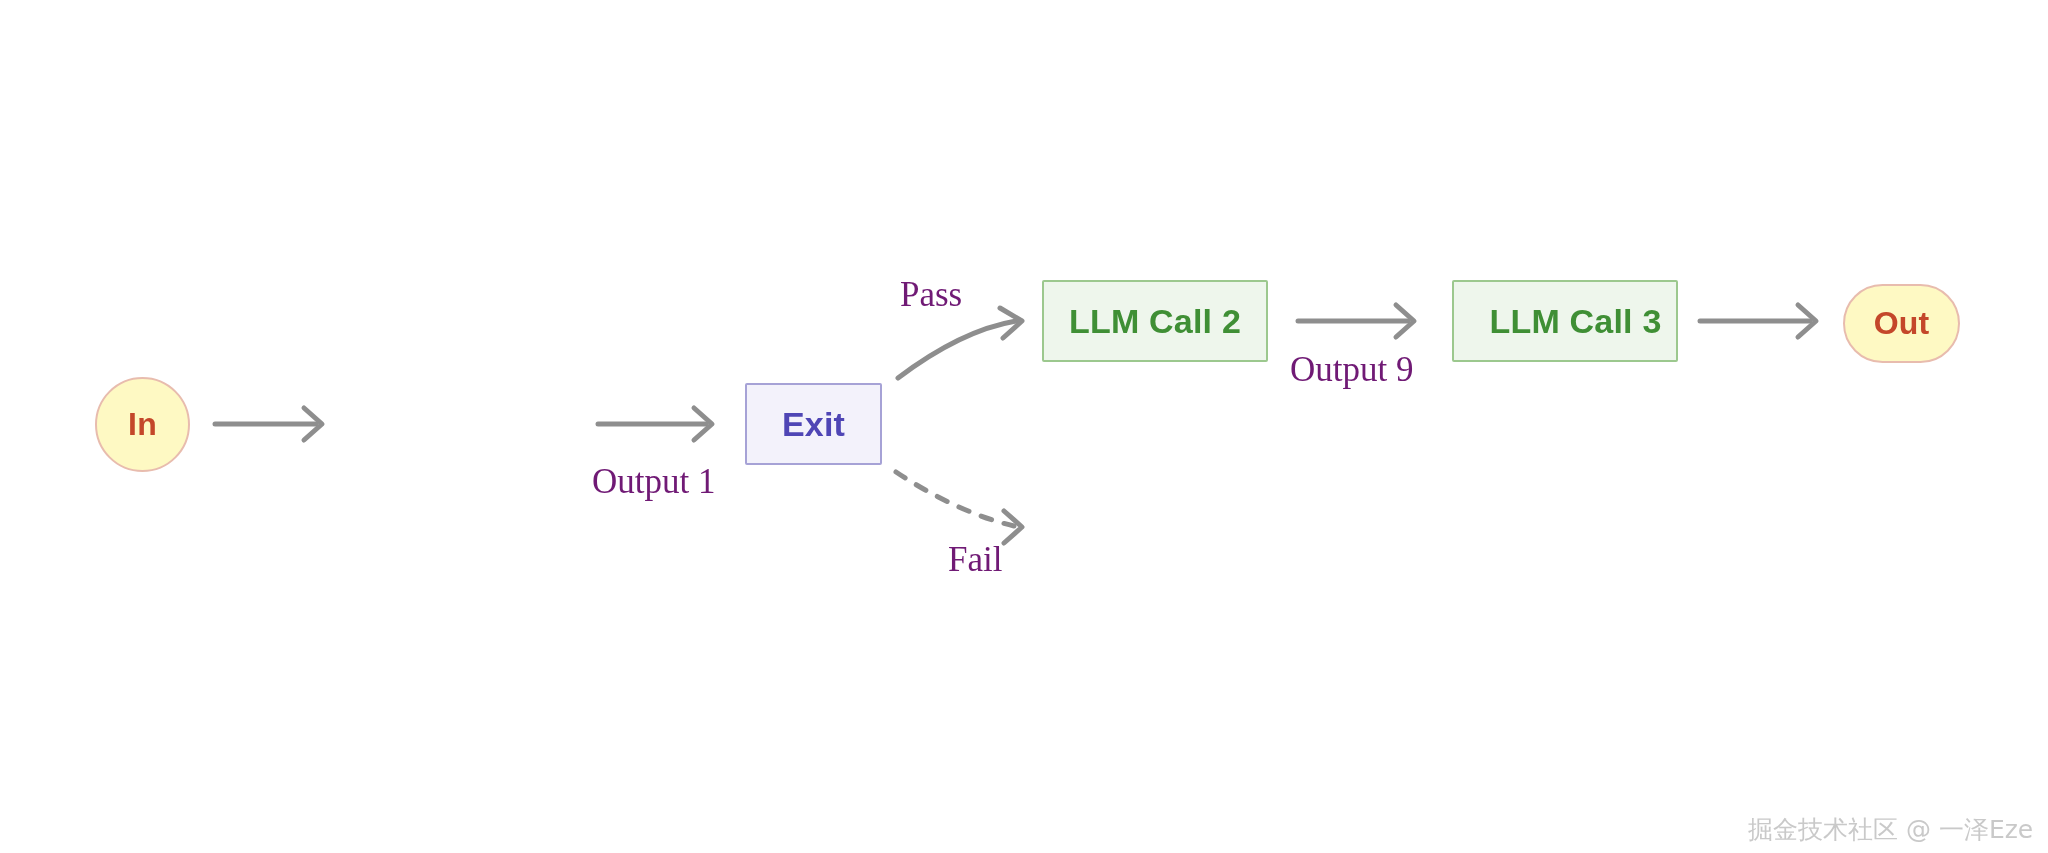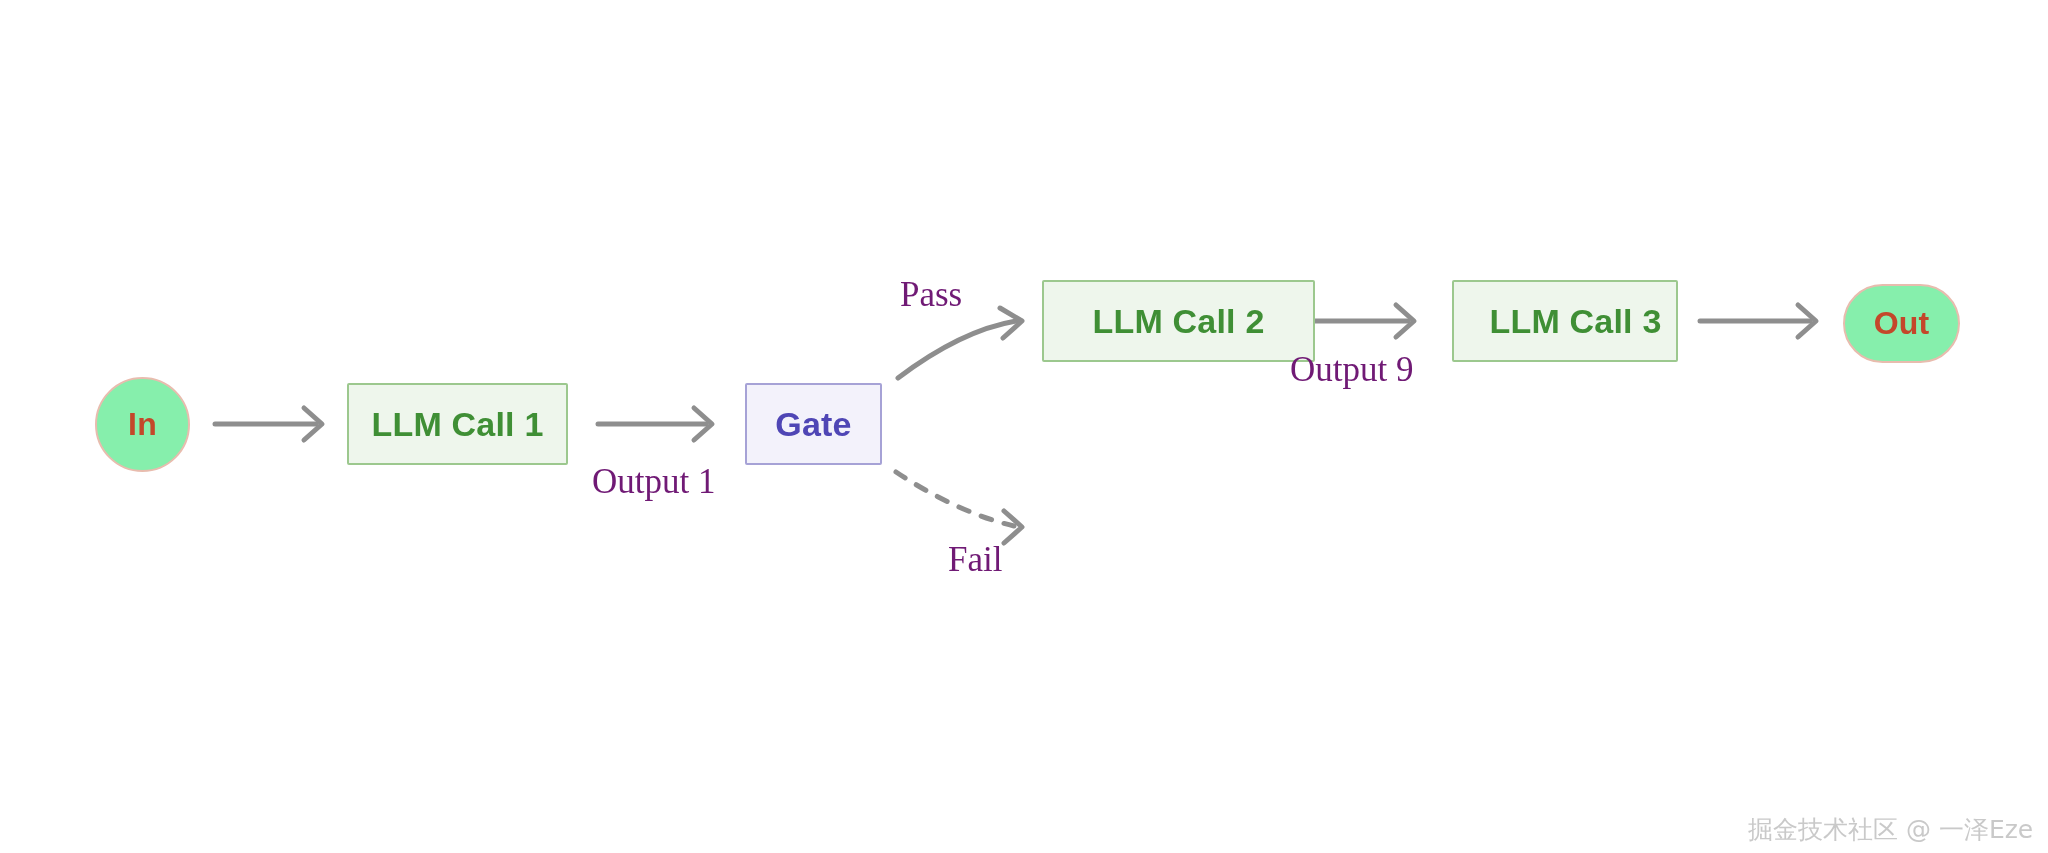--- a/index.html
+++ b/index.html
@@ -49,21 +49,21 @@
   
   .node.gate {
     background: #f3f2fb;
     border: 2px solid #a6a2d6;
     border-radius: 2px;
     color: #4f46b5;
     font-size: 34px;
   }
   
   .node.term {
-    background: #86efac;
+    background: #fef9c3;
     border: 2px solid #e8bcae;
     color: #c4472a;
     font-size: 32px;
   }
   .node.term.circle { border-radius: 50%; }
   .node.term.stadium { border-radius: 999px; }
 
   .edge-label {
     position: absolute;
     font-family: Liberation Serif, serif;
@@ -115,29 +115,26 @@
     <g>
       <line x1="1700" y1="321" x2="1810" y2="321" stroke="#8e8e8e" stroke-width="5" stroke-linecap="round"></line>
       <polyline points="1798,305 1816,321 1798,337" fill="none" stroke="#8e8e8e" stroke-width="5" stroke-linecap="round" stroke-linejoin="round"></polyline>
     </g>
   </svg>
 
   <div class="node term circle" style="left:95px; top:377px; width:95px; height:95px;justify-content:center;">
     <span>In</span>
   </div>
 
-  <div class="node proc" style="left:347px; top:383px; width:221px; height:82px;">
-    <span>LLM Call 1</span>
+
+  <div class="node gate" style="left:745px; top:383px; width:137px; height:82px;">
+    <span>Exit</span>
   </div>
 
-  <div class="node gate" style="left:745px; top:383px; width:137px; height:82px;">
-    <span>Gate</span>
-  </div>
-
-  <div class="node proc" style="left:1042px; top:280px; width:273px; height:82px;">
+  <div class="node proc" style="left:1042px; top:280px; width:226px; height:82px;">
     <span>LLM Call 2</span>
   </div>
 
   <div class="node proc" style="left:1452px; top:280px; width:226px; height:82px;padding-left:21px;">
     <span>LLM Call 3</span>
   </div>
 
 
   <div class="node term stadium" style="left:1843px; top:284px; width:117px; height:79px;">
     <span>Out</span>

